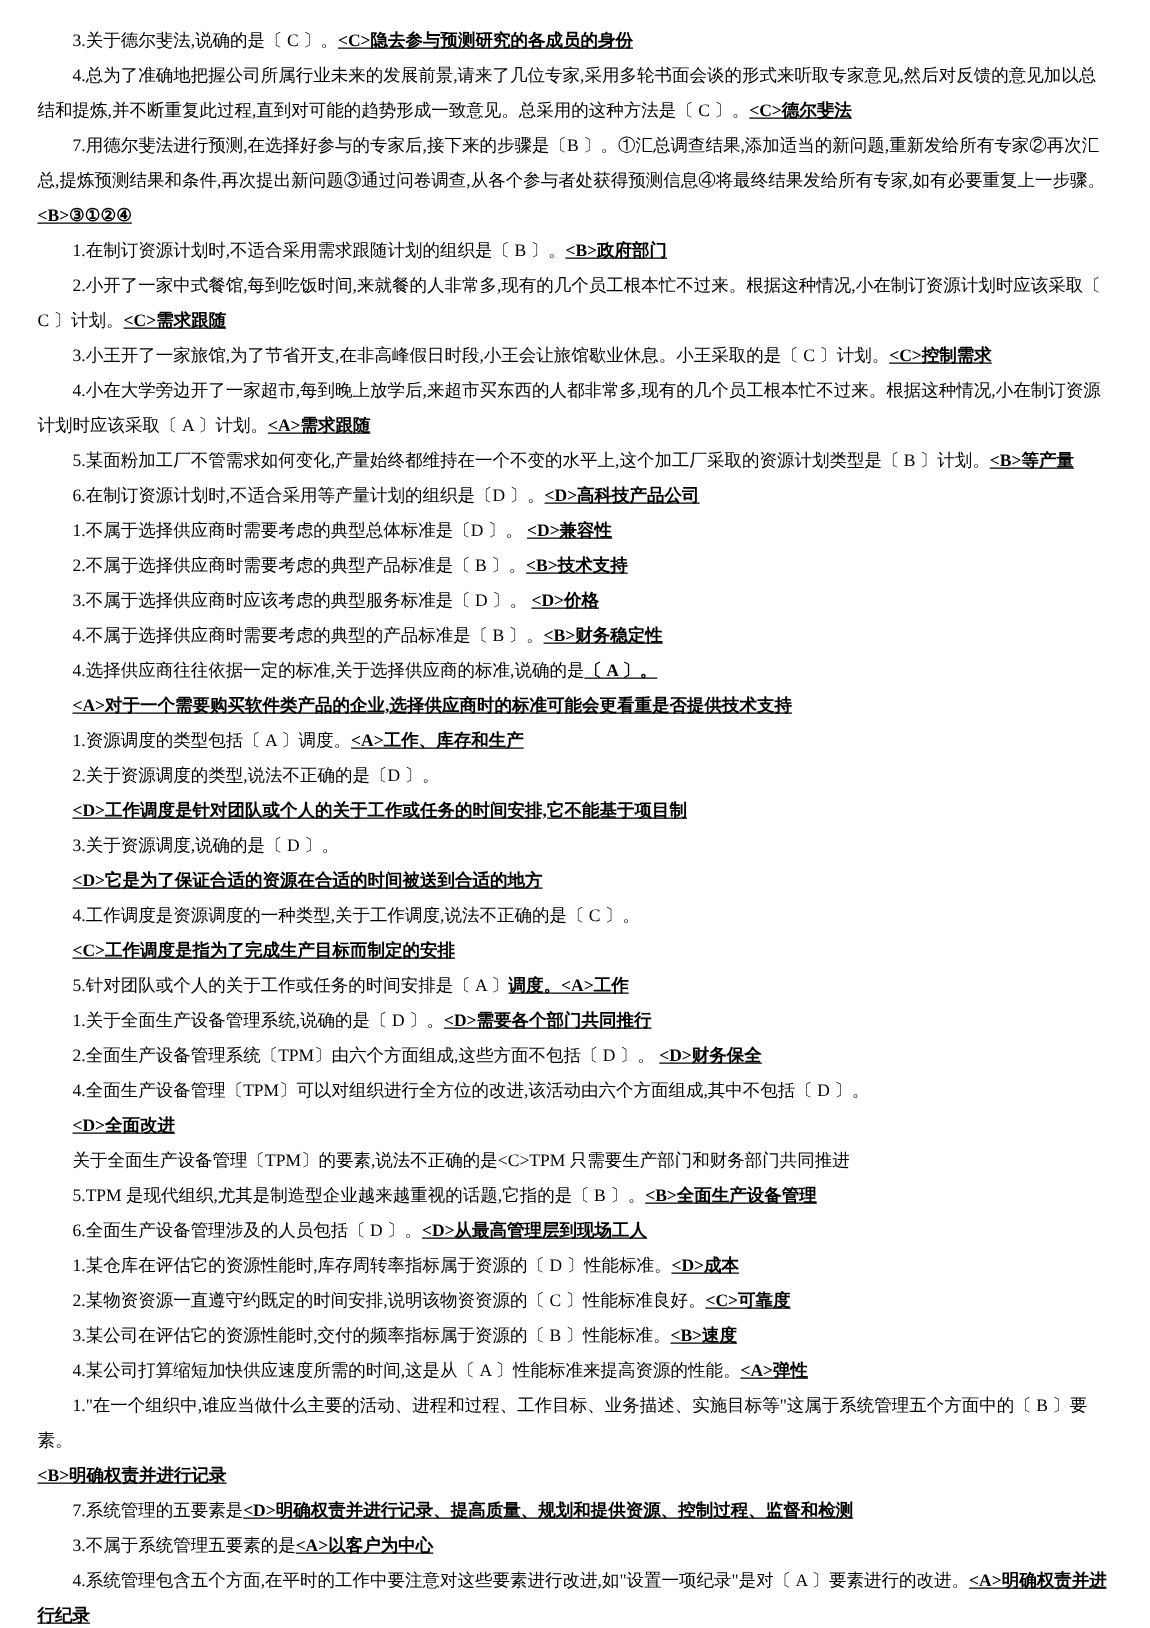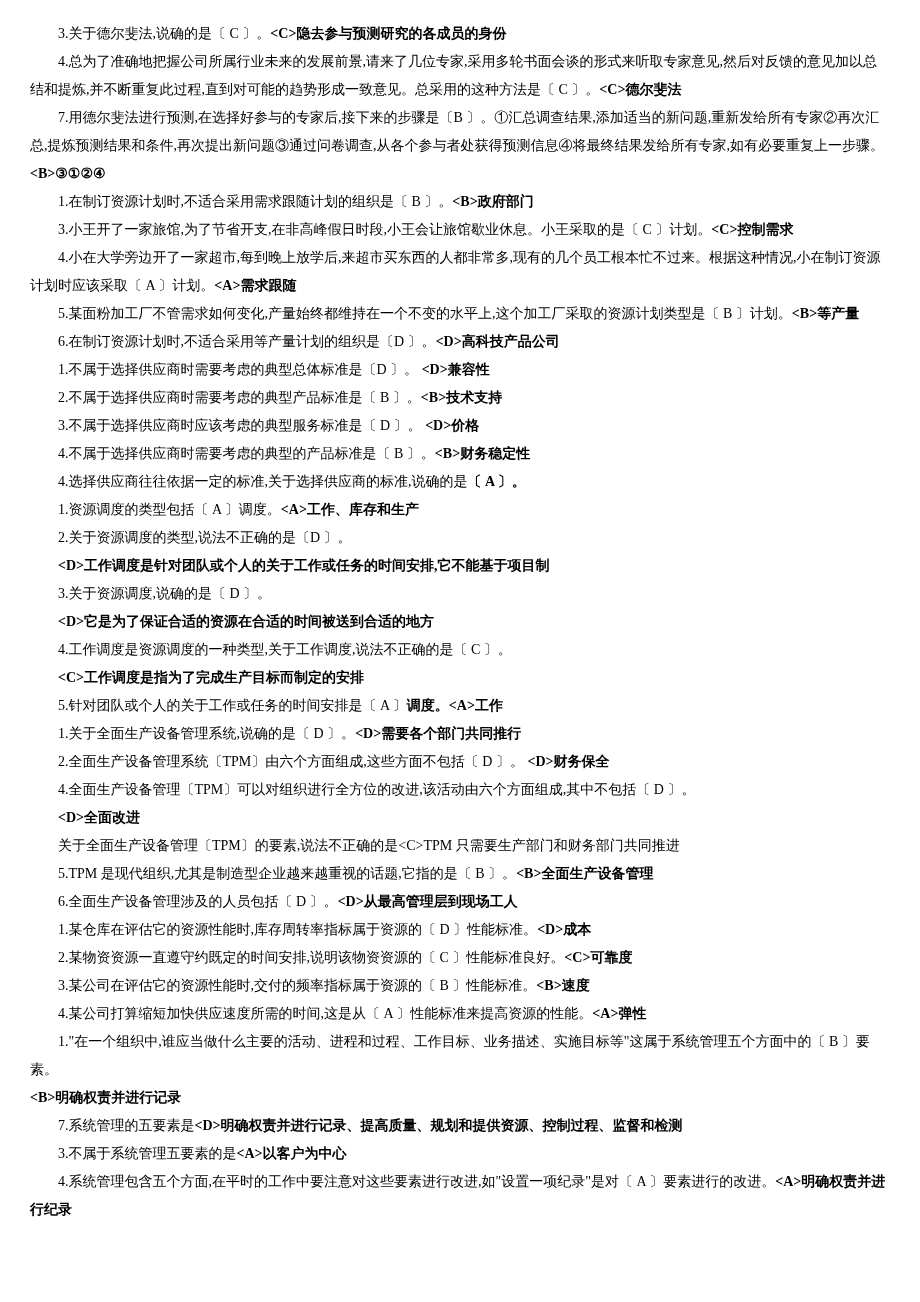--- a/index.html
+++ b/index.html
@@ -12,42 +12,45 @@
     padding: 20px 30px;
     width: 860px;
   }
   .line {
     text-indent: 2em;
   }
   .noindent {
     text-indent: 0;
   }
   .u {
+    text-decoration: underline;
     font-weight: bold;
   }
 </style>
 </head>
 <body>
 
 <div id="content">
     <div class="line"><span>3.关于德尔斐法,说确的是〔 C 〕。</span><span class="u">&lt;C&gt;隐去参与预测研究的各成员的身份</span></div>
     <div class="line"><span>4.总为了准确地把握公司所属行业未来的发展前景,请来了几位专家,采用多轮书面会谈的形式来听取专家意见,然后对反馈的意见加以总结和提炼,并不断重复此过程,直到对可能的趋势形成一致意见。总采用的这种方法是〔 C 〕。</span><span class="u">&lt;C&gt;德尔斐法</span></div>
     <div class="line"><span>7.用德尔斐法进行预测,在选择好参与的专家后,接下来的步骤是〔B  〕。①汇总调查结果,添加适当的新问题,重新发给所有专家②再次汇总,提炼预测结果和条件,再次提出新问题③通过问卷调查,从各个参与者处获得预测信息④将最终结果发给所有专家,如有必要重复上一步骤。</span></div>
     <div class="noindent"><span class="u">&lt;B&gt;③①②④</span></div>
     <div class="line"><span>1.在制订资源计划时,不适合采用需求跟随计划的组织是〔 B 〕。</span><span class="u">&lt;B&gt;政府部门</span></div>
+    <div class="line"><span>2.小开了一家中式餐馆,每到吃饭时间,来就餐的人非常多,现有的几个员工根本忙不过来。根据这种情况,小在制订资源计划时应该采取〔  C 〕计划。</span><span class="u">&lt;C&gt;需求跟随   </span></div>
     <div class="line"><span>3.小王开了一家旅馆,为了节省开支,在非高峰假日时段,小王会让旅馆歇业休息。小王采取的是〔 C  〕计划。</span><span class="u">&lt;C&gt;控制需求 </span></div>
     <div class="line"><span> </span></div>
     <div class="line"><span>4.小在大学旁边开了一家超市,每到晚上放学后,来超市买东西的人都非常多,现有的几个员工根本忙不过来。根据这种情况,小在制订资源计划时应该采取〔 A  〕计划。</span><span class="u">&lt;A&gt;需求跟随 </span></div>
     <div class="line"><span>5.某面粉加工厂不管需求如何变化,产量始终都维持在一个不变的水平上,这个加工厂采取的资源计划类型是〔  B 〕计划。</span><span class="u">&lt;B&gt;等产量</span></div>
     <div class="line"><span>6.在制订资源计划时,不适合采用等产量计划的组织是〔D  〕。</span><span class="u">&lt;D&gt;高科技产品公司</span></div>
     <div class="line"><span>1.不属于选择供应商时需要考虑的典型总体标准是〔D  〕。 </span><span class="u">&lt;D&gt;兼容性</span></div>
     <div class="line"><span>2.不属于选择供应商时需要考虑的典型产品标准是〔 B 〕。</span><span class="u">&lt;B&gt;技术支持</span></div>
     <div class="line"><span>3.不属于选择供应商时应该考虑的典型服务标准是〔 D 〕。 </span><span class="u">&lt;D&gt;价格</span></div>
     <div class="line"><span>4.不属于选择供应商时需要考虑的典型的产品标准是〔 B 〕。</span><span class="u">&lt;B&gt;财务稳定性</span></div>
     <div class="line"><span>4.选择供应商往往依据一定的标准,关于选择供应商的标准,说确的是</span><span class="u">〔 A 〕。</span></div>
+    <div class="line"><span class="u">&lt;A&gt;对于一个需要购买软件类产品的企业,选择供应商时的标准可能会更看重是否提供技术支持</span></div>
     <div class="line"><span>1.资源调度的类型包括〔 A  〕调度。</span><span class="u">&lt;A&gt;工作、库存和生产</span></div>
     <div class="line"><span>2.关于资源调度的类型,说法不正确的是〔D  〕。</span></div>
     <div class="line"><span class="u"> &lt;D&gt;工作调度是针对团队或个人的关于工作或任务的时间安排,它不能基于项目制</span></div>
     <div class="line"><span>3.关于资源调度,说确的是〔 D 〕。</span></div>
     <div class="line"><span class="u">&lt;D&gt;它是为了保证合适的资源在合适的时间被送到合适的地方</span></div>
     <div class="line"><span>4.工作调度是资源调度的一种类型,关于工作调度,说法不正确的是〔 C 〕。</span></div>
     <div class="line"><span class="u">&lt;C&gt;工作调度是指为了完成生产目标而制定的安排 </span></div>
     <div class="line"><span>5.针对团队或个人的关于工作或任务的时间安排是〔  A 〕</span><span class="u">调度。&lt;A&gt;工作 </span></div>
     <div class="line"><span>1.关于全面生产设备管理系统,说确的是〔 D 〕。</span><span class="u">&lt;D&gt;需要各个部门共同推行</span></div>
     <div class="line"><span>2.全面生产设备管理系统〔TPM〕由六个方面组成,这些方面不包括〔 D 〕。 </span><span class="u">&lt;D&gt;财务保全</span></div>

